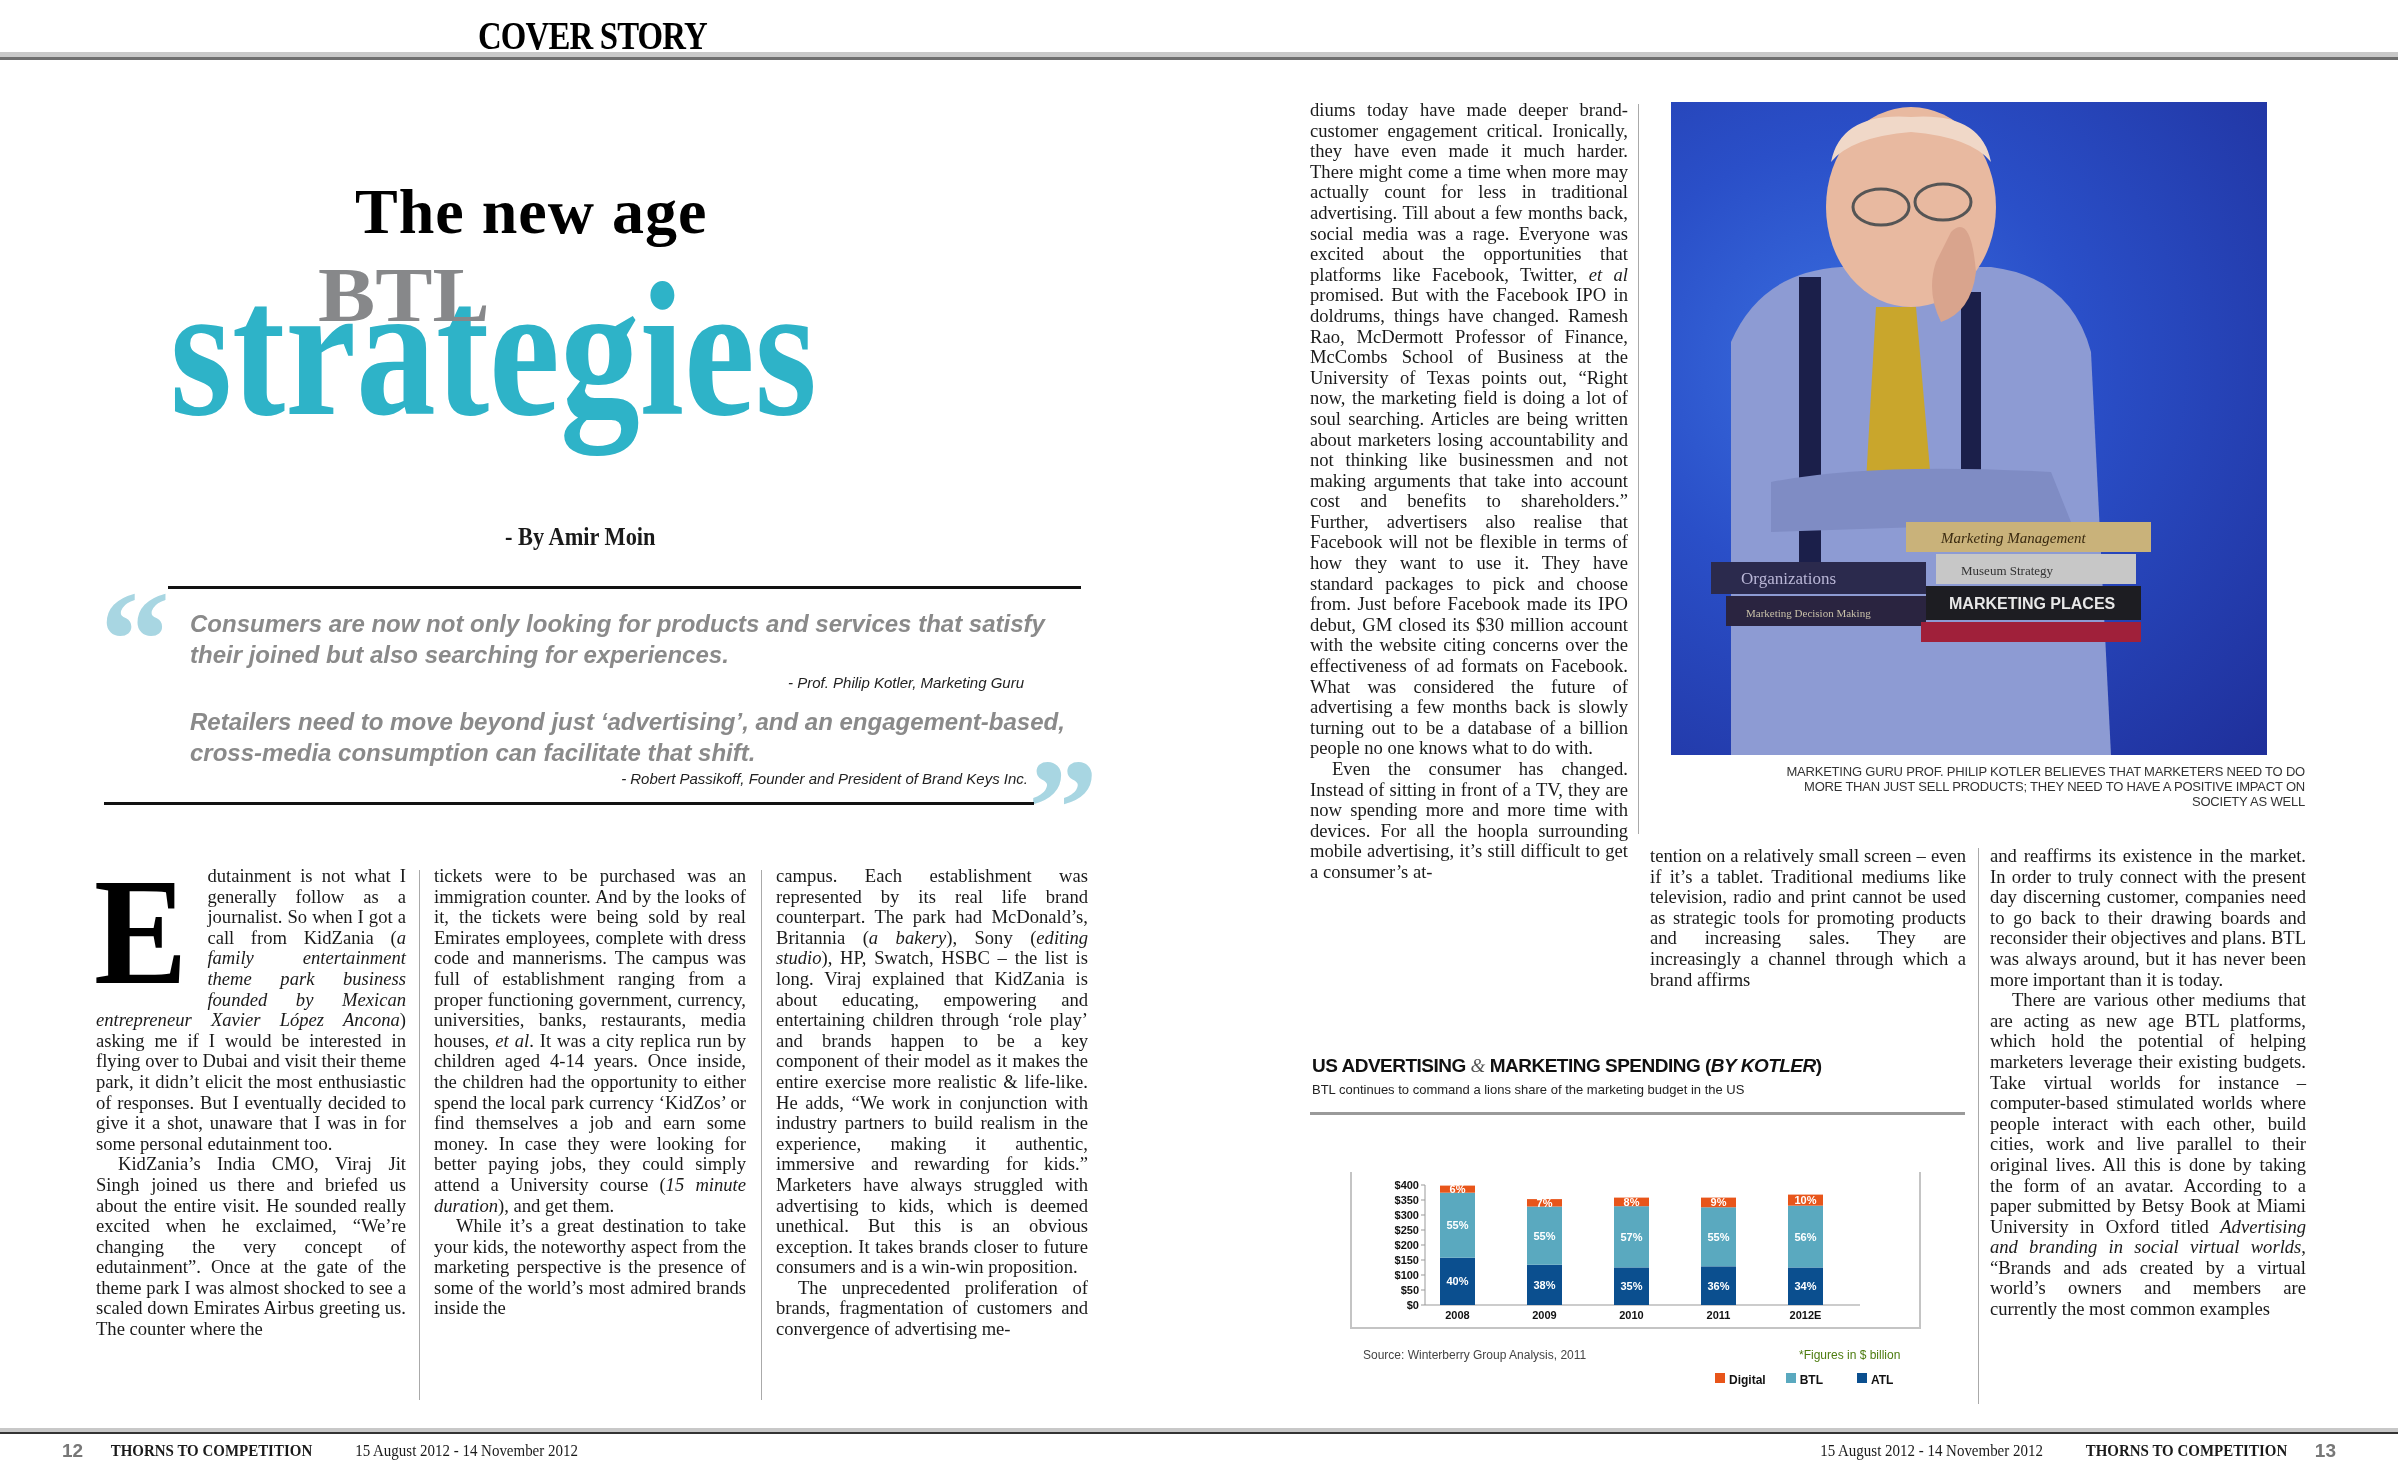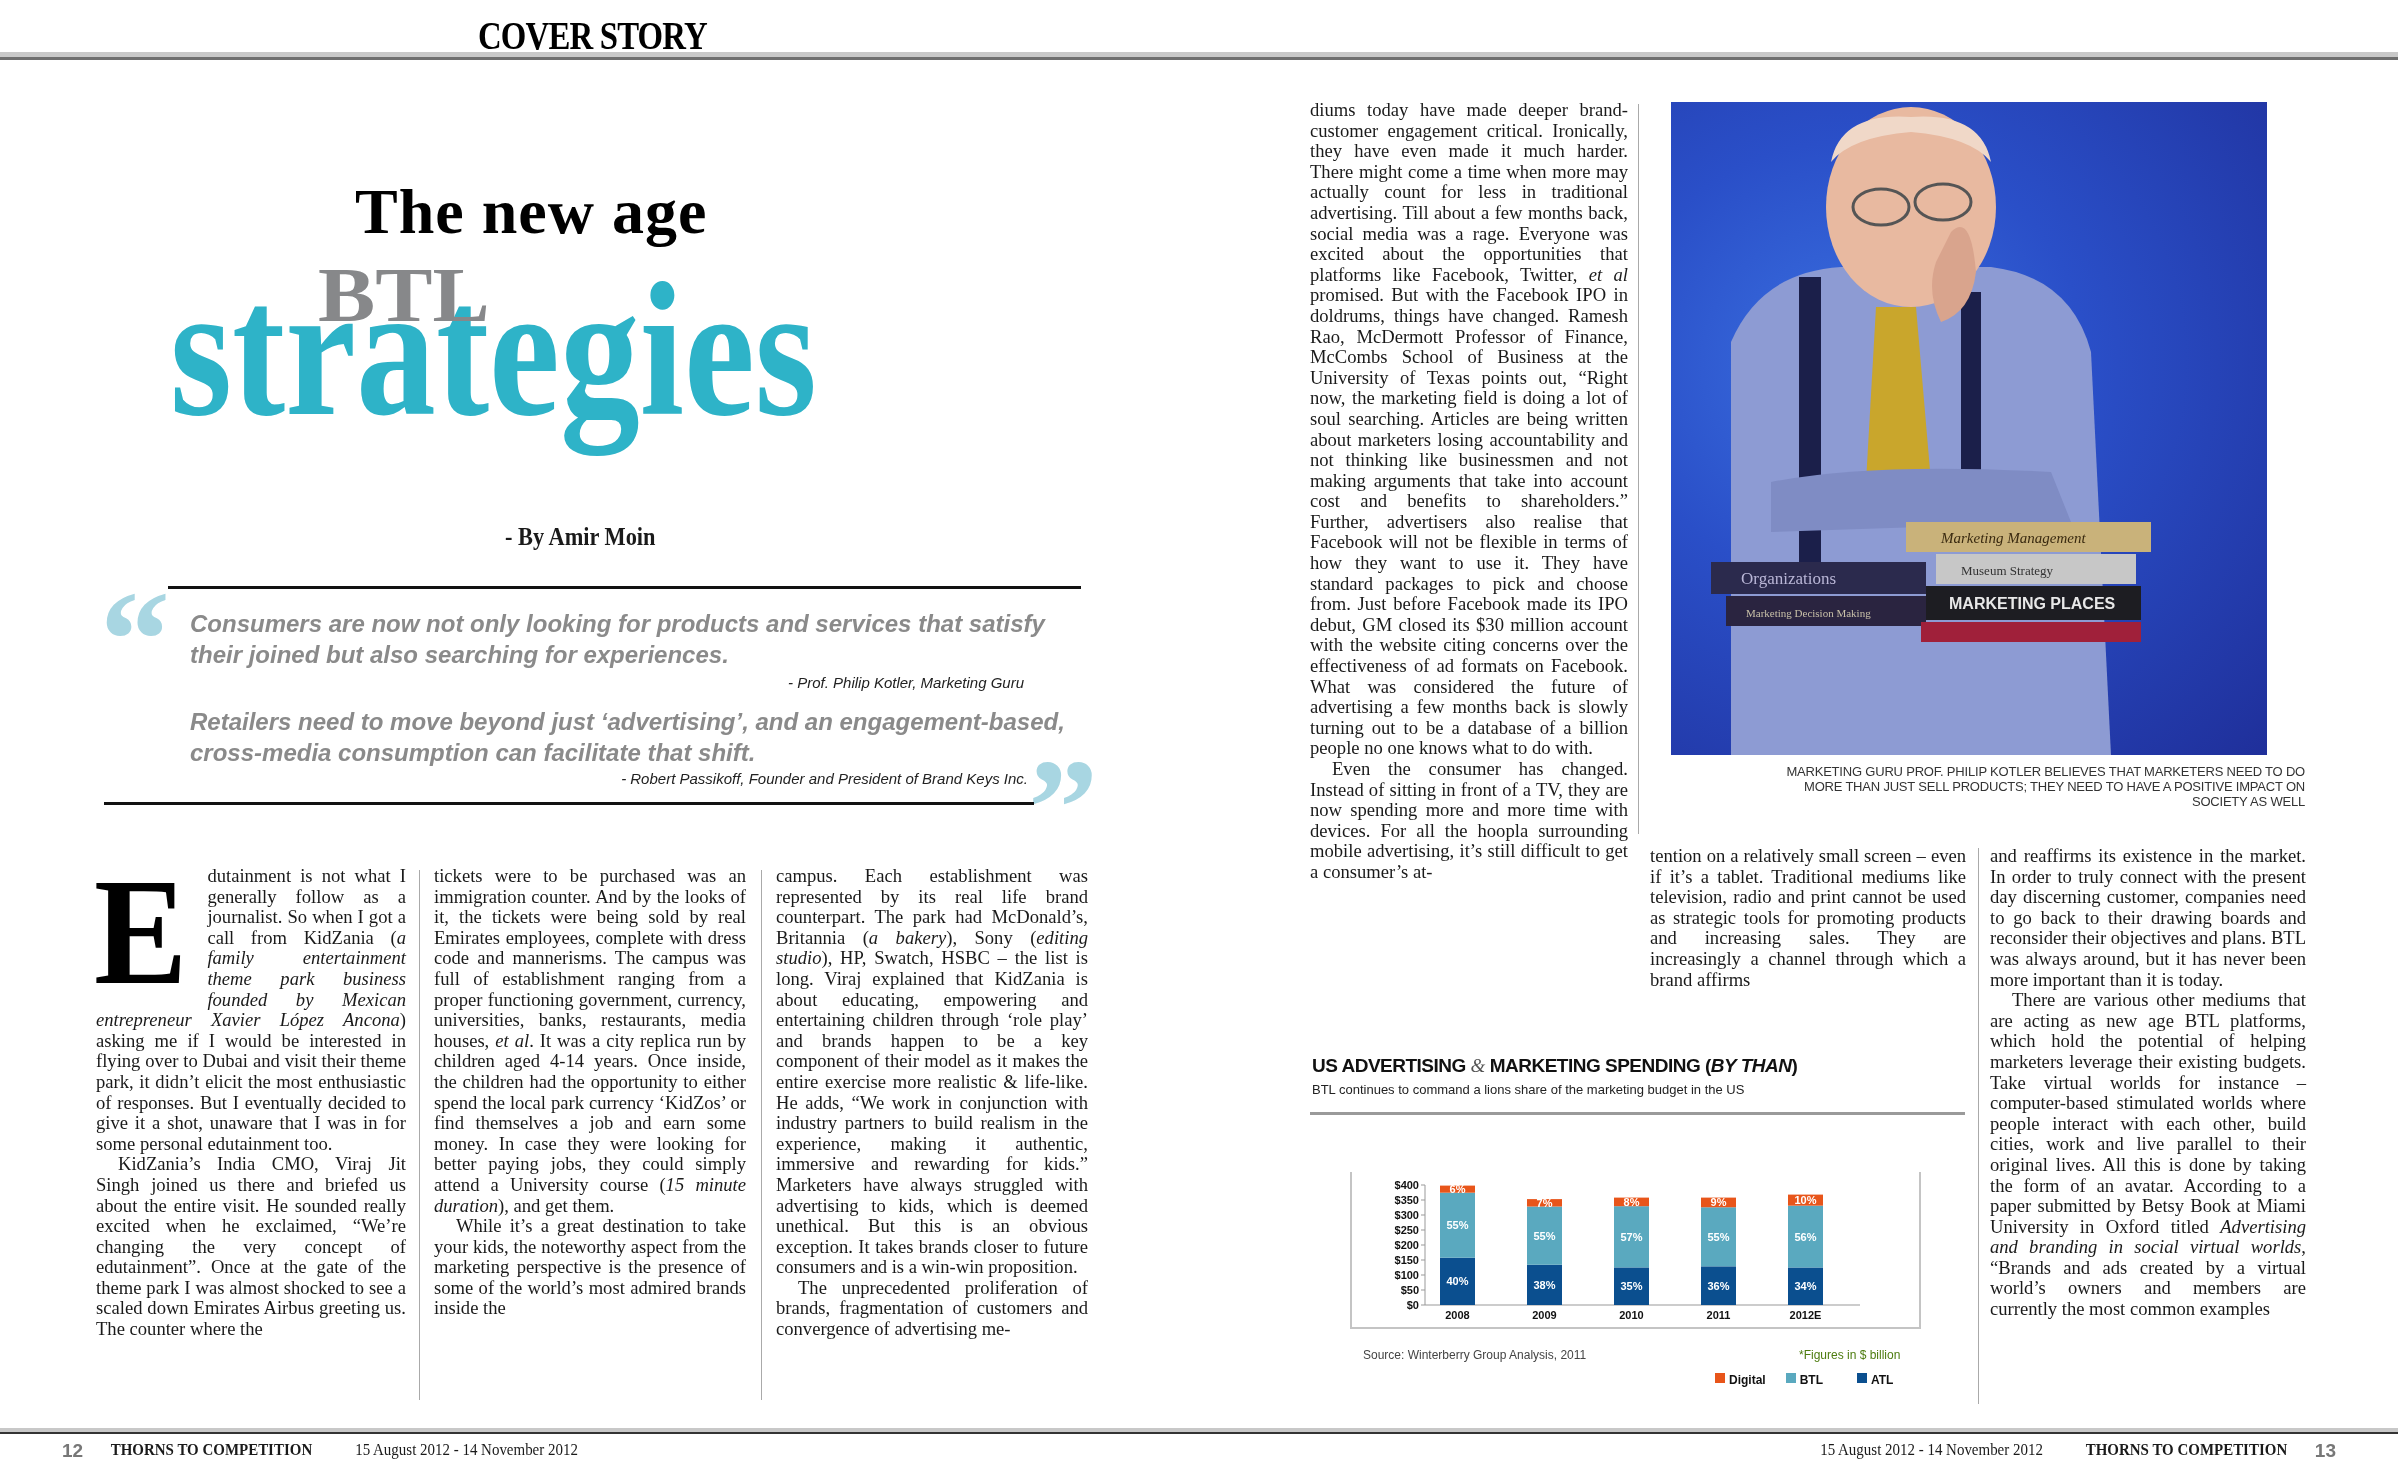--- a/index.html
+++ b/index.html
@@ -10,21 +10,21 @@
   
   .top-rule-light { left: 0; top: 52px; width: 2398px; height: 5px; background: #c8c8c8; }
   .top-rule-dark  { left: 0; top: 57px; width: 2398px; height: 3px; background: #6e6e6e; }
   .section-label { left: 478px; top: 12px; font-family: "Liberation Serif", serif; font-weight: bold;
                    font-size: 40px; letter-spacing: -1px; transform: scaleX(0.82); transform-origin: left top;
                    color: #000; white-space: nowrap; }
 
   
   .bot-rule-light { left: 0; top: 1428px; width: 2398px; height: 4px; background: #c8c8c8; }
   .bot-rule-dark  { left: 0; top: 1432px; width: 2398px; height: 2px; background: #333; }
-  .folio { top: 1440px; font-size: 17px; white-space: nowrap; display: flex; align-items: flex-start; gap: 14px; }
+  .folio { top: 1440px; font-size: 17px; white-space: nowrap; display: flex; align-items: center; gap: 14px; }
   .folio .pg { font-family: "Liberation Sans", sans-serif; font-weight: bold; color: #777; font-size: 19px; }
   .folio .mag { font-weight: bold; transform: scaleX(0.88); display: inline-block; }
   .folio .date { transform: scaleX(0.88); display: inline-block; }
 
   
   .hl-1 { left: 355px; top: 175px; font-family: "Liberation Serif", serif; font-weight: bold; font-size: 64px;
           color: #000; white-space: nowrap; letter-spacing: 1px; }
   .hl-2 { left: 318px; top: 250px; font-family: "Liberation Serif", serif; font-weight: bold; font-size: 78px;
           color: #87888a; white-space: nowrap; transform: scaleX(1.1); transform-origin: left top; }
   .hl-3 { left: 170px; top: 255px; font-family: "Liberation Serif", serif; font-weight: bold; font-size: 190px;
@@ -174,21 +174,21 @@
 
 <div class="abs col col-5">
   <p class="first">tention on a relatively small screen – even if it’s a tablet. Traditional mediums like television, radio and print cannot be used as strategic tools for promoting products and increasing sales. They are increasingly a channel through which a brand affirms</p>
 </div>
 
 <div class="abs col col-6">
   <p class="first">and reaffirms its existence in the market. In order to truly connect with the present day discerning customer, companies need to go back to their drawing boards and reconsider their objectives and plans. BTL was always around, but it has never been more important than it is today.</p>
   <p><span>There are various other mediums that are acting as new age BTL platforms, which hold the potential of helping marketers leverage their existing budgets. Take virtual worlds for instance – computer-based stimulated worlds where people interact with each other, build cities, work and live parallel to their original lives. All this is done by taking the form of an avatar. According to a paper submitted by Betsy Book at Miami University in Oxford titled </span><i>Advertising and branding in social virtual worlds</i><span>, “Brands and ads created by a virtual world’s owners and members are currently the most common examples</span></p>
 </div>
 
-<div class="abs chart-title"><span>US ADVERTISING </span><span class="amp">&amp;</span><span> MARKETING SPENDING (</span><i>BY THAN</i><span>)</span></div>
+<div class="abs chart-title"><span>US ADVERTISING </span><span class="amp">&amp;</span><span> MARKETING SPENDING (</span><i>BY KOTLER</i><span>)</span></div>
 <div class="abs chart-subtitle">BTL continues to command a lions share of the marketing budget in the US</div>
 <div class="abs chart-rule"></div>
 <div class="abs chart-frame"></div>
 <svg id="chart-svg" width="560" height="155">
     <line x1="45" y1="10" x2="45" y2="130" stroke="#999" stroke-width="1"></line>
     <line x1="45" y1="130" x2="480" y2="130" stroke="#999" stroke-width="1"></line>
     <line x1="41" y1="130" x2="45" y2="130" stroke="#999"></line>
     <text x="39" y="134" text-anchor="end" font-size="11" font-weight="bold" fill="#111">$0</text>
     <line x1="41" y1="115" x2="45" y2="115" stroke="#999"></line>
     <text x="39" y="119" text-anchor="end" font-size="11" font-weight="bold" fill="#111">$50</text>

